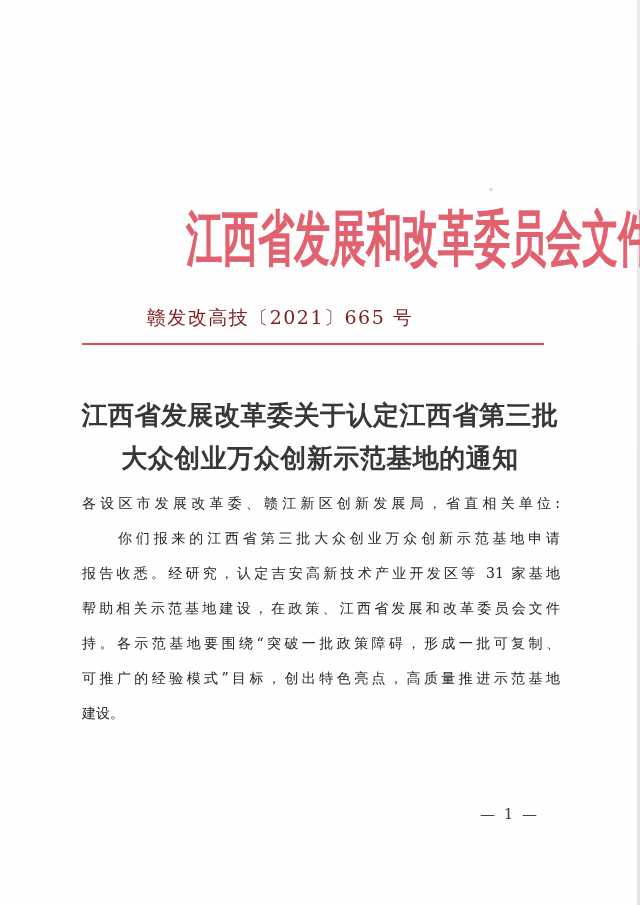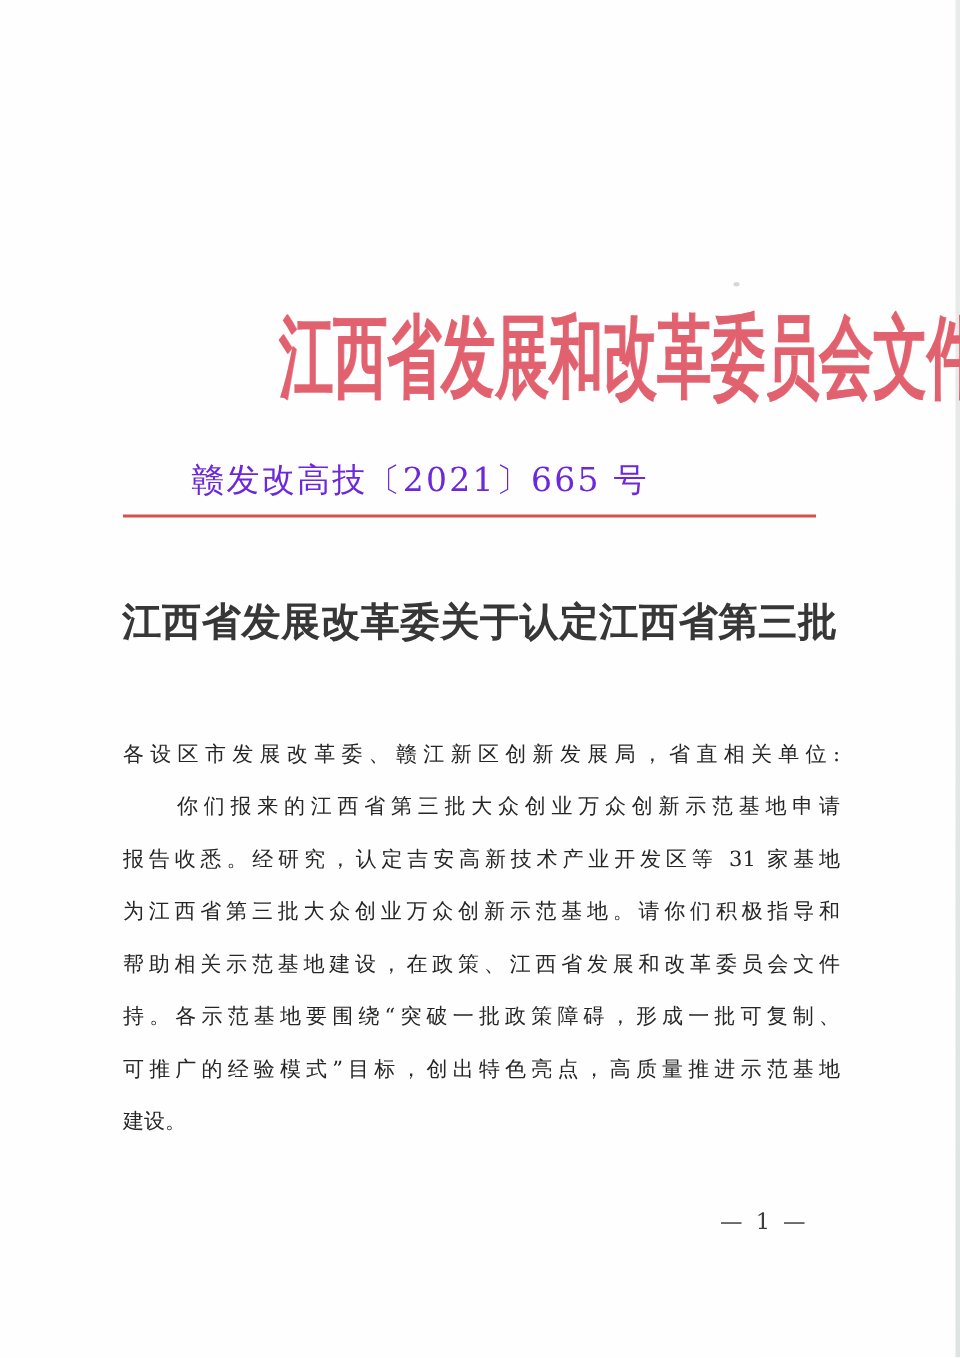--- a/index.html
+++ b/index.html
@@ -54,23 +54,23 @@
     transform: scale(0.9, 1.5);
     transform-origin: center top;
     letter-spacing: 0;
   }
   .doc-number {
     position: absolute;
     top: 305px;
     left: 0;
     width: 560px;
     text-align: center;
-    font-size: 22px;
+    font-size: 19px;
     letter-spacing: 1.5px;
-    color: #6d28d9;
+    color: #7f1d1d;
   }
   .red-divider {
     position: absolute;
     top: 343px;
     left: 82px;
     width: 462px;
     height: 2px;
     background: #d05350;
   }
   .notice-title {
@@ -129,27 +129,27 @@
   <div class="letterhead-wrap">
     <div class="letterhead-title">江西省发展和改革委员会文件</div>
   </div>
 
   <div class="doc-number">赣发改高技〔2021〕665 号</div>
 
   <div class="red-divider"></div>
 
   <div class="notice-title">
     <div>江西省发展改革委关于认定江西省第三批</div>
+    <div>大众创业万众创新示范基地的通知</div>
   </div>
 
   <div class="body-text">
     <div class="line">各设区市发展改革委、赣江新区创新发展局，省直相关单位:</div>
     <div class="line indent">你们报来的江西省第三批大众创业万众创新示范基地申请</div>
     <div class="line">报告收悉。经研究，认定吉安高新技术产业开发区等 31 家基地</div>
-    <div class="line">为江西省第三批大众创业万众创新示范基地。请你们积极指导和</div>
     <div class="line">帮助相关示范基地建设，在政策、江西省发展和改革委员会文件</div>
     <div class="line">持。各示范基地要围绕“突破一批政策障碍，形成一批可复制、</div>
     <div class="line">可推广的经验模式”目标，创出特色亮点，高质量推进示范基地</div>
     <div class="line short">建设。</div>
   </div>
 
   <div class="page-number">— 1 —</div>
 
 </div>
 

